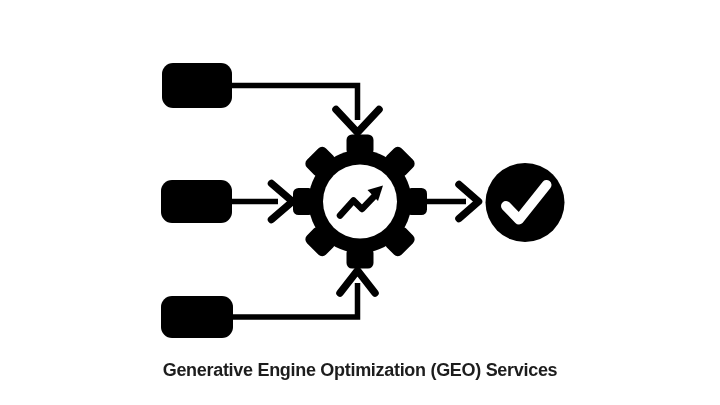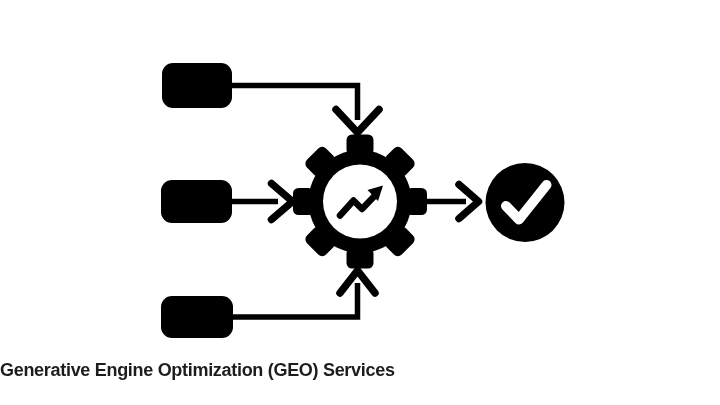--- a/index.html
+++ b/index.html
@@ -48,21 +48,21 @@
     stroke-width: 10;
     fill: none;
     stroke-linecap: round;
     stroke-linejoin: round;
   }
   .caption {
     position: absolute;
     left: 0;
     right: 0;
     top: 360px;
-    text-align: left;
+    text-align: center;
     font-size: 18px;
     font-weight: 700;
     letter-spacing: -0.3px;
     color: #1d1d1d;
     white-space: nowrap;
   }
 </style>
 </head>
 <body>
 

